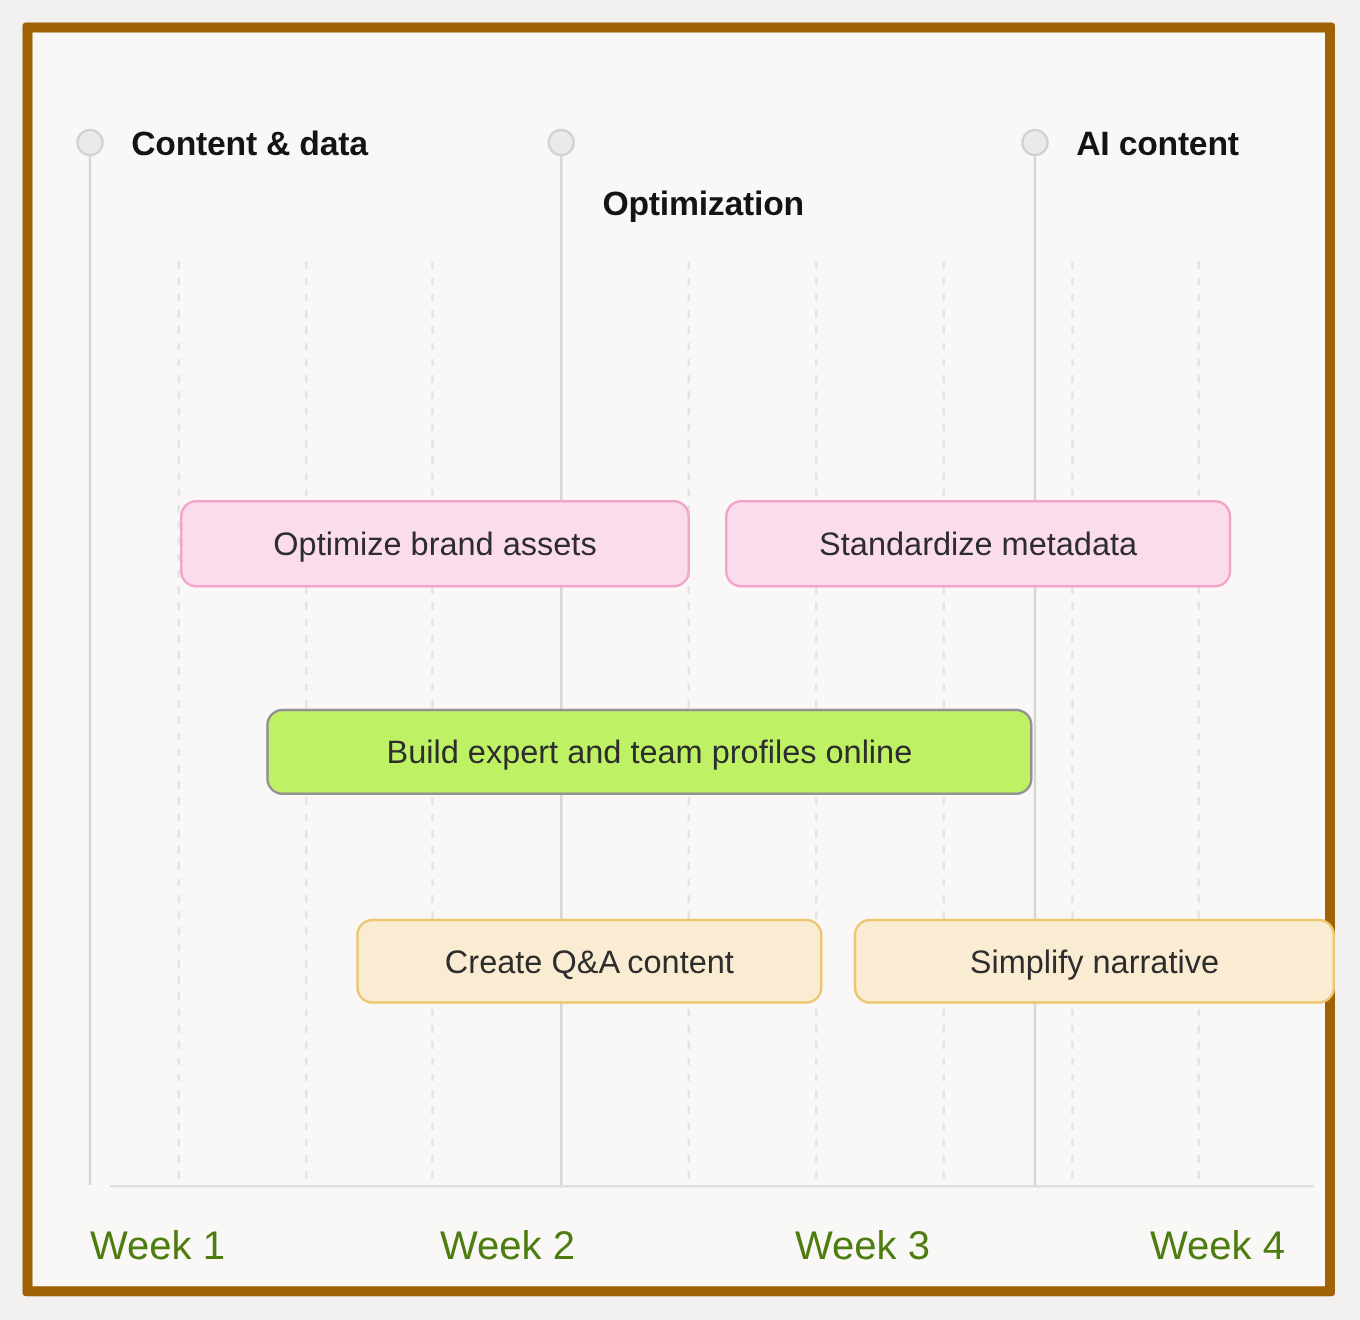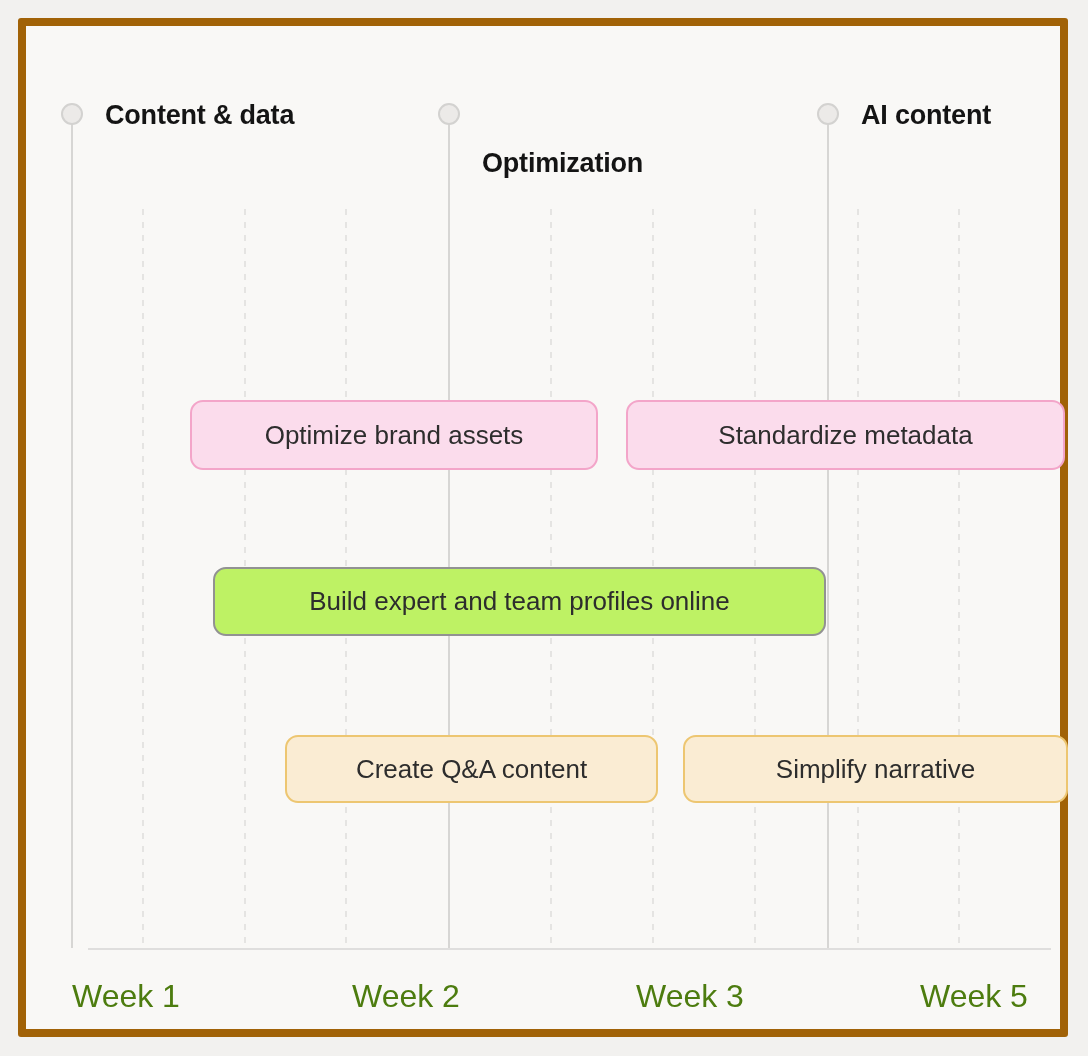--- a/index.html
+++ b/index.html
@@ -54,21 +54,21 @@
     border-radius: 13px;
     border: 2px solid;
     display: flex;
     align-items: center;
     justify-content: center;
     font-size: 26px;
     color: #2d2d2d;
     white-space: nowrap;
   }
   .task.blue   { background: #dceef9; border-color: #a8d9ef; }
-  .task.pink   { background: #fbdcec; border-color: #f3a5c9; margin-left: 46px; }
+  .task.pink   { background: #fbdcec; border-color: #f3a5c9; }
   .task.gray   { background: #bef264; border-color: #929292; }
   .task.yellow { background: #faecd3; border-color: #edc671; }
   .baseline {
     position: absolute;
     left: 62px; top: 922px;
     width: 963px; height: 2px;
     background: #dfdedd;
   }
   .week-label {
     position: absolute;
@@ -100,24 +100,24 @@
       <div class="phase-line" style="left: 422px;"></div>
       <div class="phase-dot" style="left: 412px;"></div>
       <div class="phase-label" style="left: 456px; margin-top: 48px;">Optimization</div>
       <div class="phase-line" style="left: 801px;"></div>
       <div class="phase-dot" style="left: 791px;"></div>
       <div class="phase-label" style="left: 835px;">AI content</div>
     </div>
   <div class="baseline"></div>
   <div class="layer" id="task-layer">
       <div class="task pink" style="left: 118px; top: 374px; width: 408px; height: 70px;">Optimize brand assets</div>
-      <div class="task pink" style="left: 554px; top: 374px; width: 439px; height: 70px;">Standardize metadata</div>
+      <div class="task pink" style="left: 554px; top: 374px; width: 405px; height: 70px;">Standardize metadata</div>
       <div class="task gray" style="left: 187px; top: 541px; width: 613px; height: 69px;">Build expert and team profiles online</div>
       <div class="task yellow" style="left: 259px; top: 709px; width: 373px; height: 68px;">Create Q&amp;A content</div>
       <div class="task yellow" style="left: 657px; top: 709px; width: 385px; height: 68px;">Simplify narrative</div>
     </div>
   <div class="layer" id="week-layer">
       <div class="week-label" style="left: 46px;">Week 1</div>
       <div class="week-label" style="left: 326px;">Week 2</div>
       <div class="week-label" style="left: 610px;">Week 3</div>
-      <div class="week-label" style="left: 894px;">Week 5</div>
+      <div class="week-label" style="left: 894px;">Week 4</div>
     </div>
 </div>
 
 </body></html>

